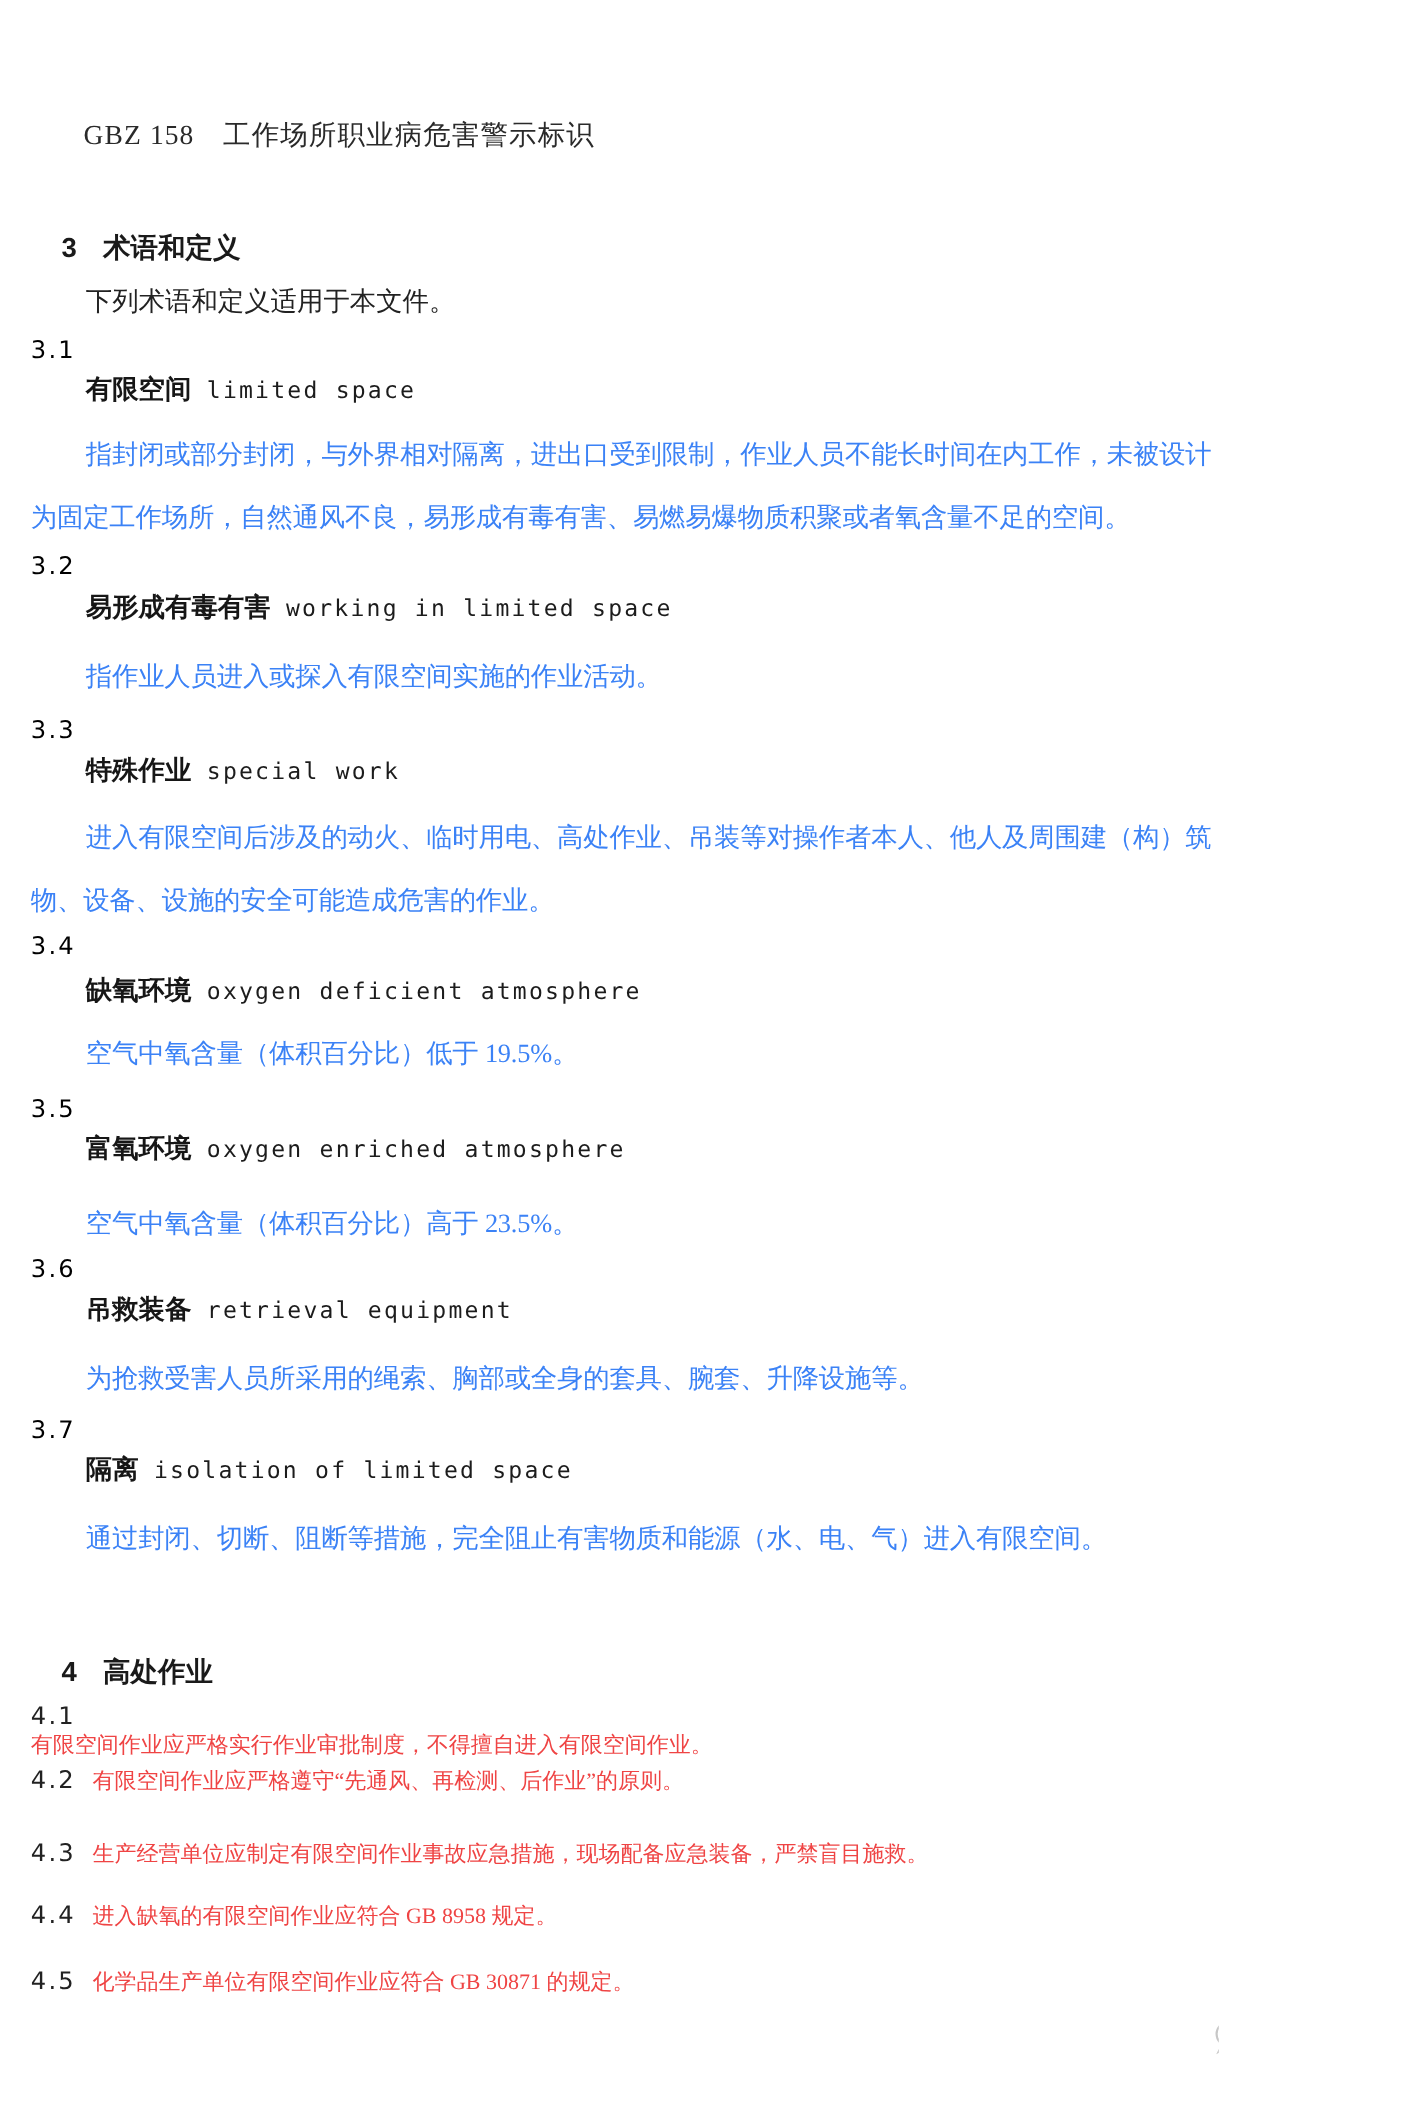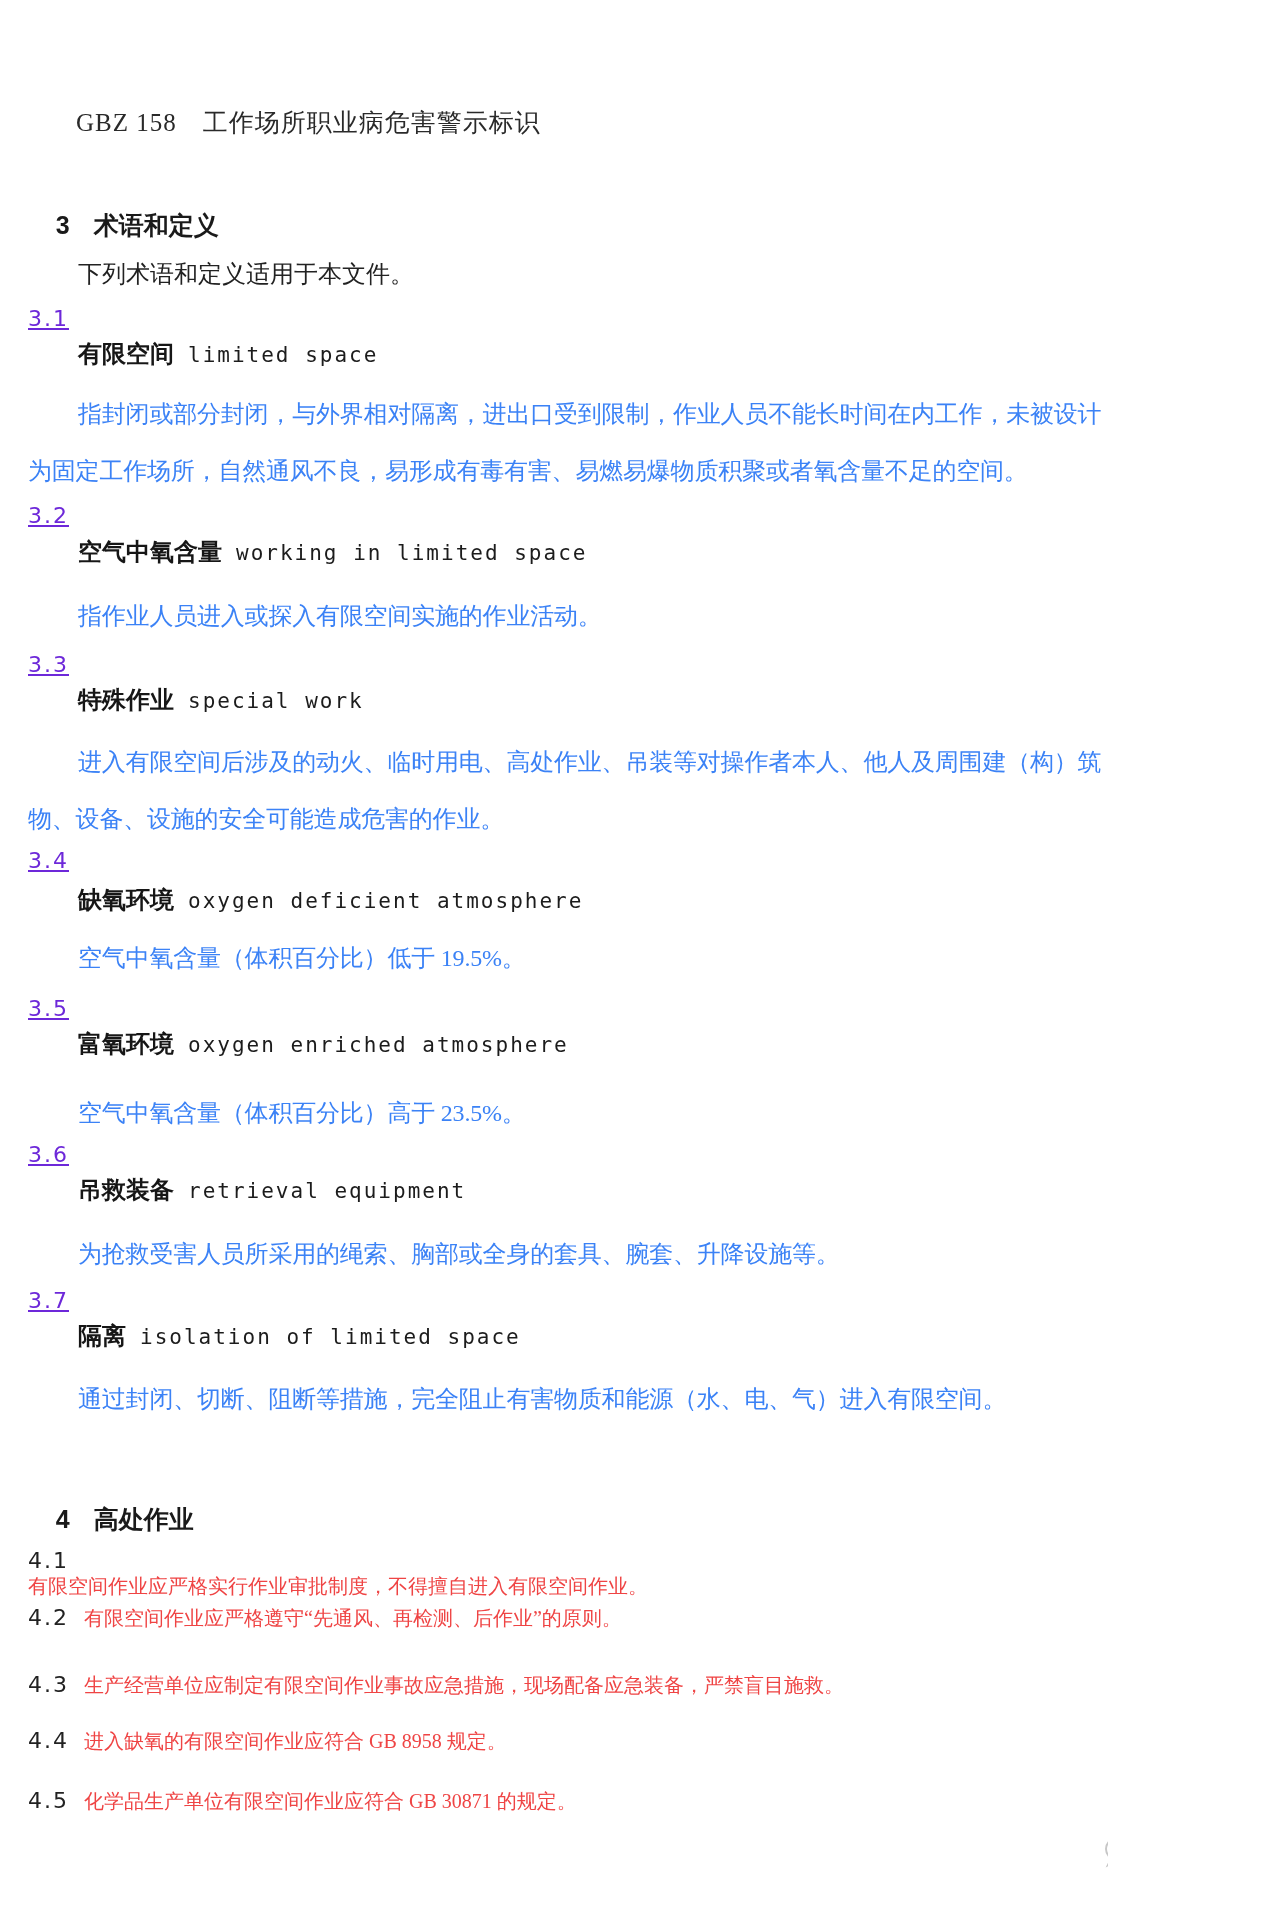--- a/index.html
+++ b/index.html
@@ -26,21 +26,21 @@
   }
   .sec-heading .h-num{margin-right:24px;font-weight:bold;}
   .intro{
     left:78px;top:258px;
     font-size:24px;color:#222;
     font-family:"Liberation Serif", serif;
   }
   .term-num{
     left:28px;
     font-family:"DejaVu Sans", sans-serif;
-    font-size:22px;color:#6d28d9;letter-spacing:2px;text-decoration:underline;
+    font-size:22px;color:#000000;letter-spacing:2px;
   }
   .term-line{left:78px;white-space:nowrap;}
   .term-zh{
     font-family:"DejaVu Sans", sans-serif;
     font-weight:bold;font-size:24px;color:#161616;
   }
   .term-en{
     font-family:"DejaVu Sans Mono", monospace;
     font-size:21px;letter-spacing:2px;color:#1c1c1c;
     margin-left:14px;
@@ -93,21 +93,21 @@
   <div class="abs intro">下列术语和定义适用于本文件。</div>
 
   <div class="abs term-num" style="top:306px;">3.1</div>
   <div class="abs term-line" style="top:338px;">
     <span class="term-zh">有限空间</span><span class="term-en">limited space</span>
   </div>
   <div class="abs term-body" style="top:386px;">指封闭或部分封闭，与外界相对隔离，进出口受到限制，作业人员不能长时间在内工作，未被设计为固定工作场所，自然通风不良，易形成有毒有害、易燃易爆物质积聚或者氧含量不足的空间。</div>
 
   <div class="abs term-num" style="top:503px;">3.2</div>
   <div class="abs term-line" style="top:536px;">
-    <span class="term-zh">空气中氧含量</span><span class="term-en">working in limited space</span>
+    <span class="term-zh">易形成有毒有害</span><span class="term-en">working in limited space</span>
   </div>
   <div class="abs term-body" style="top:588px;">指作业人员进入或探入有限空间实施的作业活动。</div>
 
   <div class="abs term-num" style="top:652px;">3.3</div>
   <div class="abs term-line" style="top:684px;">
     <span class="term-zh">特殊作业</span><span class="term-en">special work</span>
   </div>
   <div class="abs term-body" style="top:734px;">进入有限空间后涉及的动火、临时用电、高处作业、吊装等对操作者本人、他人及周围建（构）筑物、设备、设施的安全可能造成危害的作业。</div>
 
   <div class="abs term-num" style="top:848px;">3.4</div>

